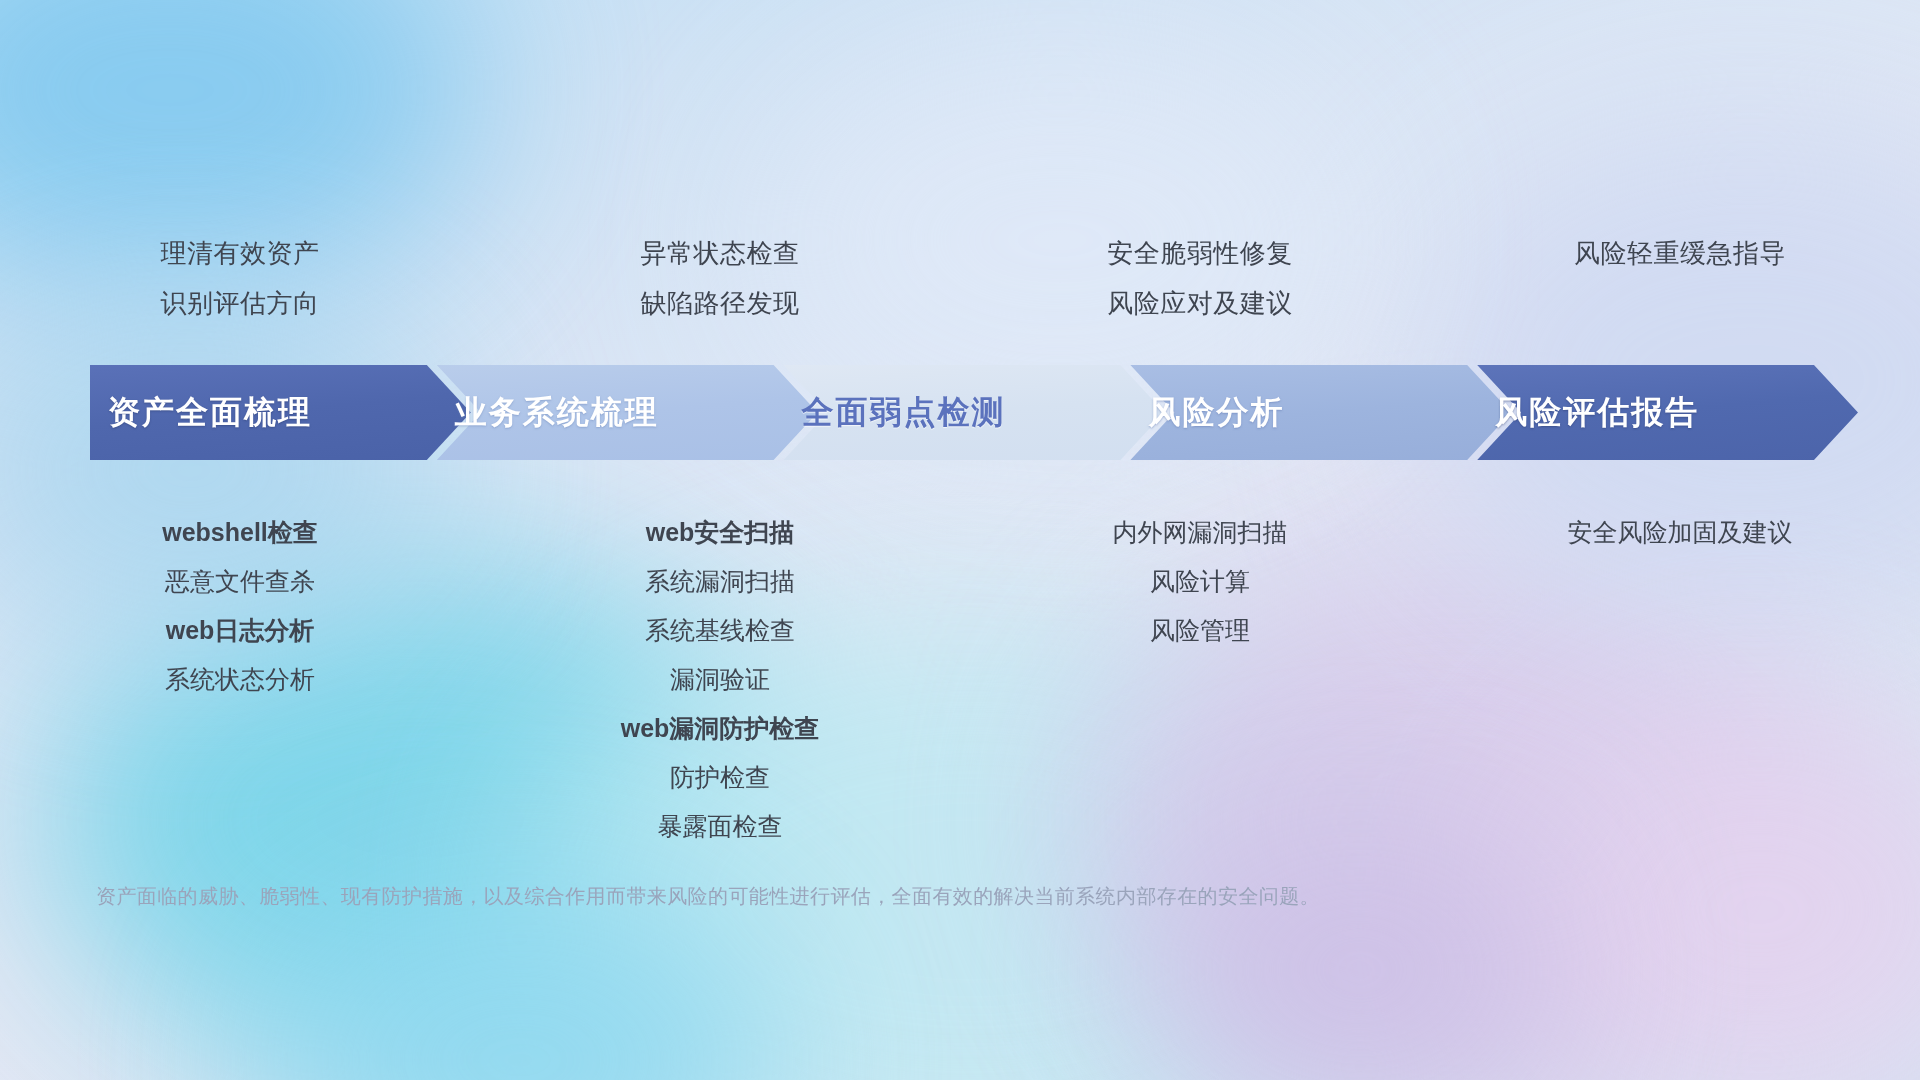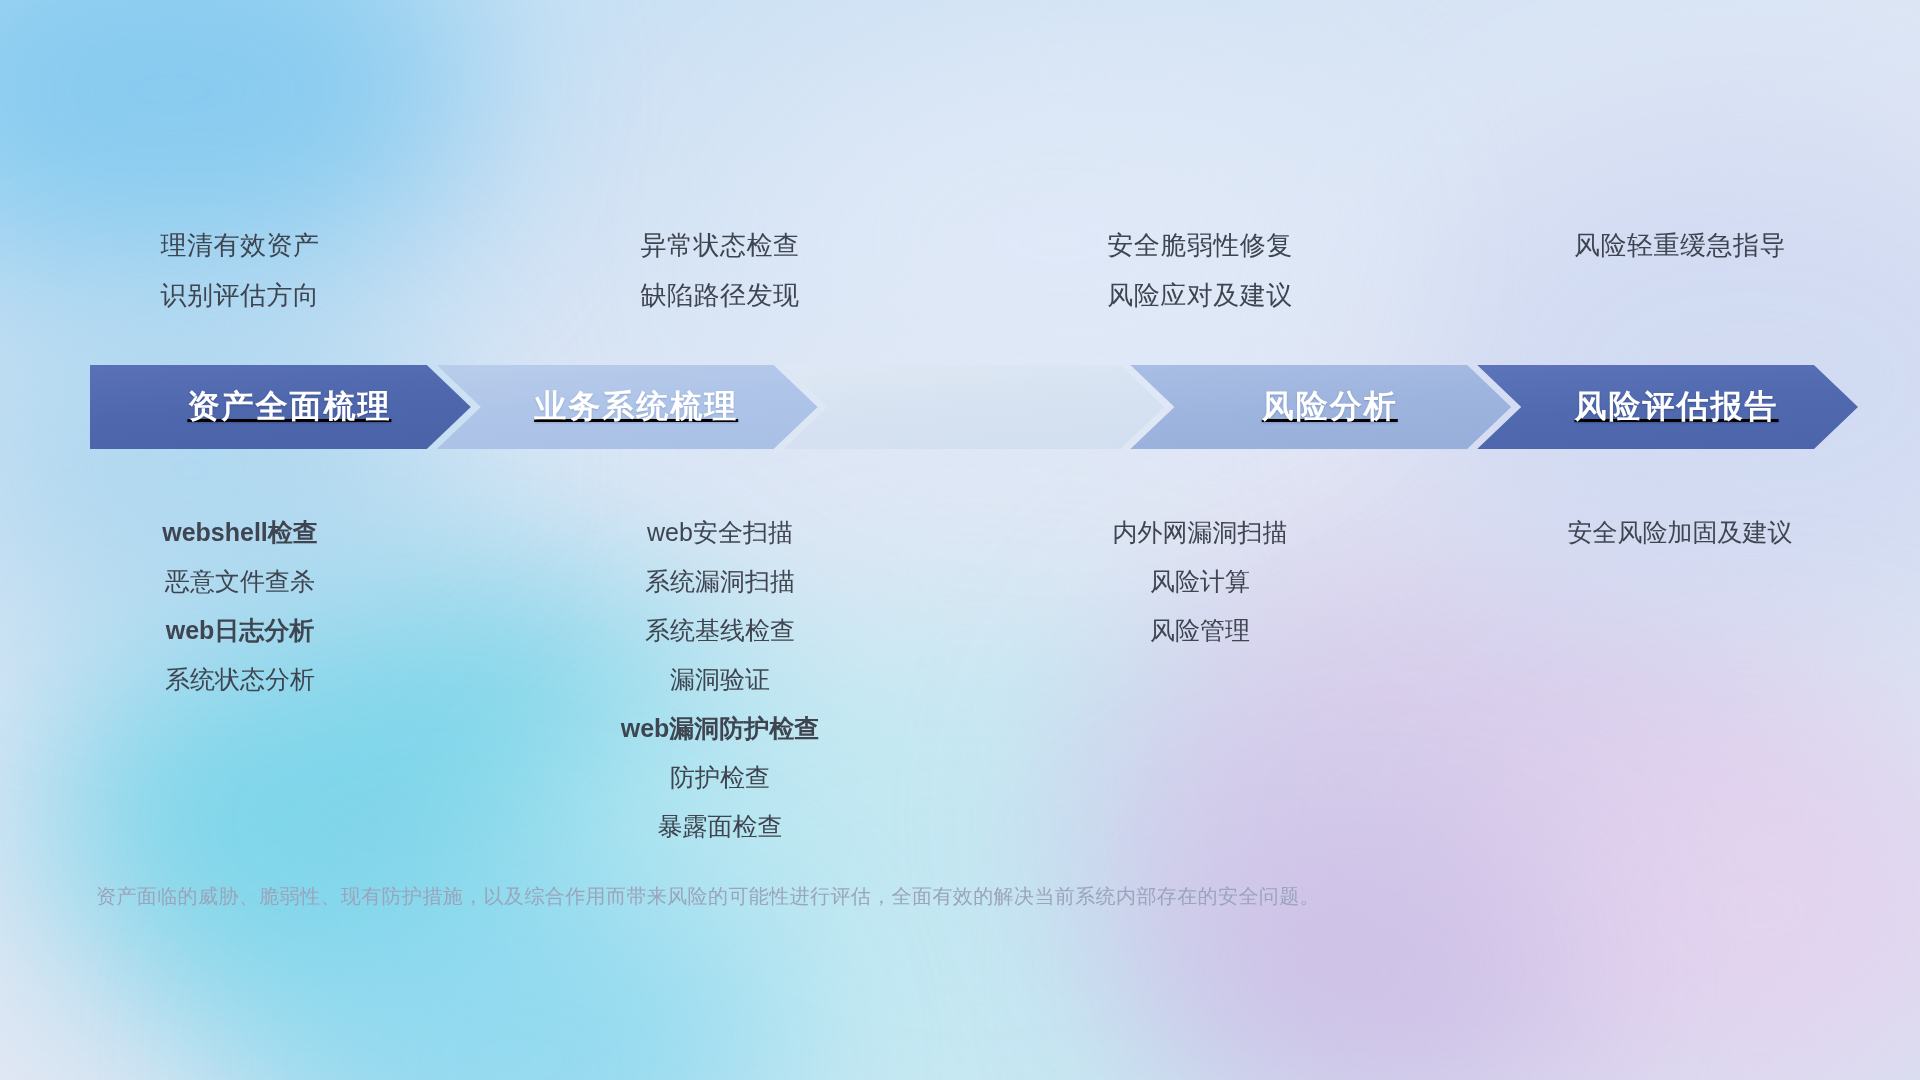--- a/index.html
+++ b/index.html
@@ -26,33 +26,32 @@
   .b9{width:420px;height:300px;left:1150px;top:820px;background:#cdbfe6;opacity:.45;}
   .b10{width:500px;height:340px;left:-60px;top:300px;background:#a9d6ef;opacity:.45;}
 
   #stage{position:absolute;inset:0;z-index:2;}
 
   
   .row{position:absolute;left:0;right:0;display:flex;}
   .col{flex:1 1 0;display:flex;flex-direction:column;align-items:center;}
 
   
-  #top-row{top:220px;}
+  #top-row{top:228px;}
   .top-line{
     font-size:26px;color:#3f4550;line-height:50px;letter-spacing:.5px;
     white-space:nowrap;text-align:center;
   }
 
   
   #band{position:absolute;left:90px;right:62px;top:365px;height:95px;display:flex;}
   .chev{
-    position:relative;flex:1 1 0;height:84px;
-    display:flex;align-items:center;justify-content:center;
+    position:relative;flex:1 1 0;height:95px;
+    display:flex;align-items:center;
     margin-right:-34px;
-    text-decoration:underline;
   }
   .chev:last-child{margin-right:0;}
   .chev .shape{
     position:absolute;inset:0;
     -webkit-clip-path:polygon(0 0, calc(100% - 44px) 0, 100% 50%, calc(100% - 44px) 100%, 0 100%, 44px 50%);
     clip-path:polygon(0 0, calc(100% - 44px) 0, 100% 50%, calc(100% - 44px) 100%, 0 100%, 44px 50%);
   }
   .chev.first .shape{
     -webkit-clip-path:polygon(0 0, calc(100% - 44px) 0, 100% 50%, calc(100% - 44px) 100%, 0 100%);
     clip-path:polygon(0 0, calc(100% - 44px) 0, 100% 50%, calc(100% - 44px) 100%, 0 100%);
@@ -130,40 +129,41 @@
     <div class="chev c1 first">
       <div class="shape"></div>
       <div class="label">资产全面梳理</div>
     </div>
     <div class="chev c2">
       <div class="shape"></div>
       <div class="label">业务系统梳理</div>
     </div>
     <div class="chev c3">
       <div class="shape"></div>
+      <div class="label">全面弱点检测</div>
     </div>
     <div class="chev c4">
       <div class="shape"></div>
       <div class="label">风险分析</div>
     </div>
     <div class="chev c5">
       <div class="shape"></div>
       <div class="label">风险评估报告</div>
     </div>
   </div>
 
   <div class="row" id="bottom-row">
     <div class="col">
       <div class="bot-line" style="font-weight: bold;">webshell检查</div>
       <div class="bot-line">恶意文件查杀</div>
       <div class="bot-line" style="font-weight: bold;">web日志分析</div>
       <div class="bot-line">系统状态分析</div>
     </div>
     <div class="col">
-      <div class="bot-line" style="font-weight: normal;">web安全扫描</div>
+      <div class="bot-line" style="font-weight: bold;">web安全扫描</div>
       <div class="bot-line">系统漏洞扫描</div>
       <div class="bot-line">系统基线检查</div>
       <div class="bot-line">漏洞验证</div>
       <div class="bot-line" style="font-weight: bold;">web漏洞防护检查</div>
       <div class="bot-line">防护检查</div>
       <div class="bot-line">暴露面检查</div>
     </div>
     <div class="col">
       <div class="bot-line">内外网漏洞扫描</div>
       <div class="bot-line">风险计算</div>

